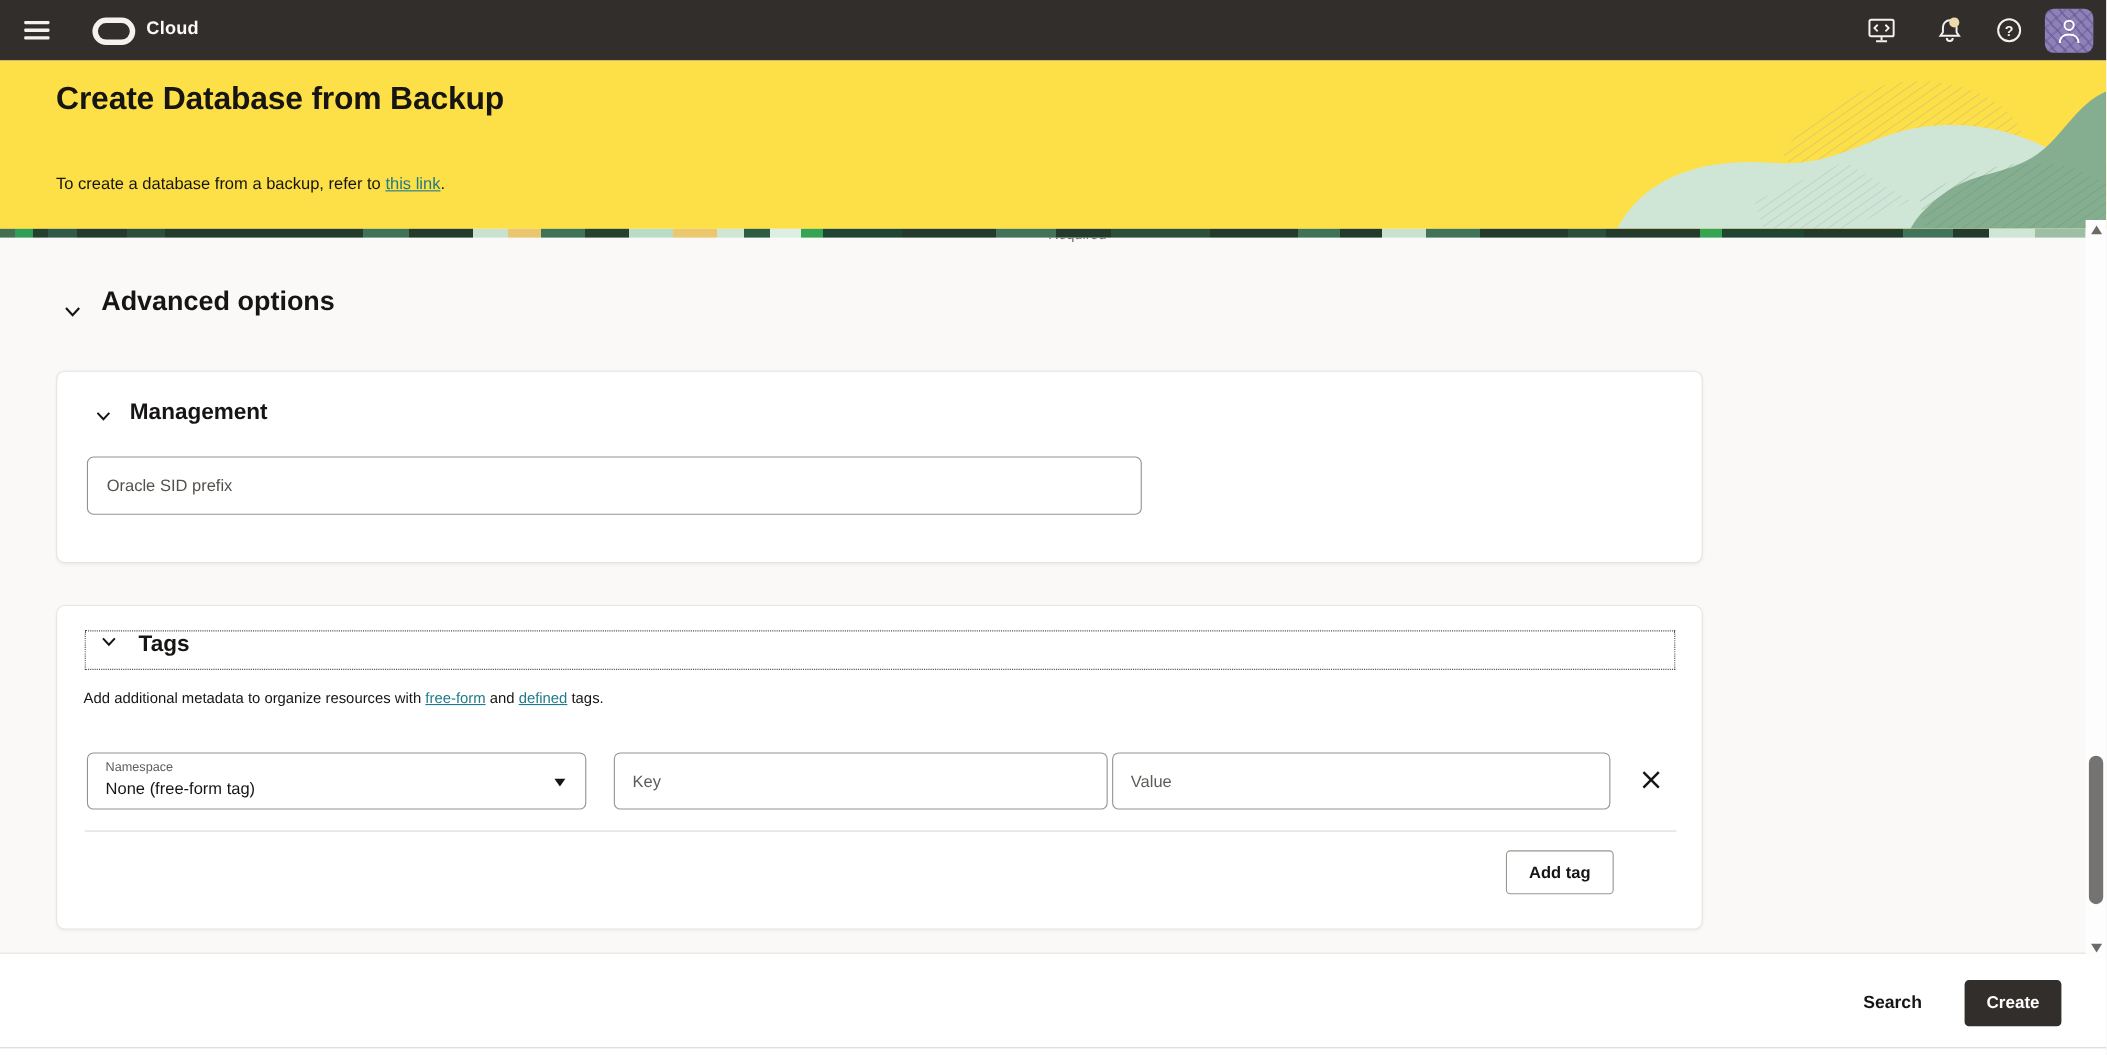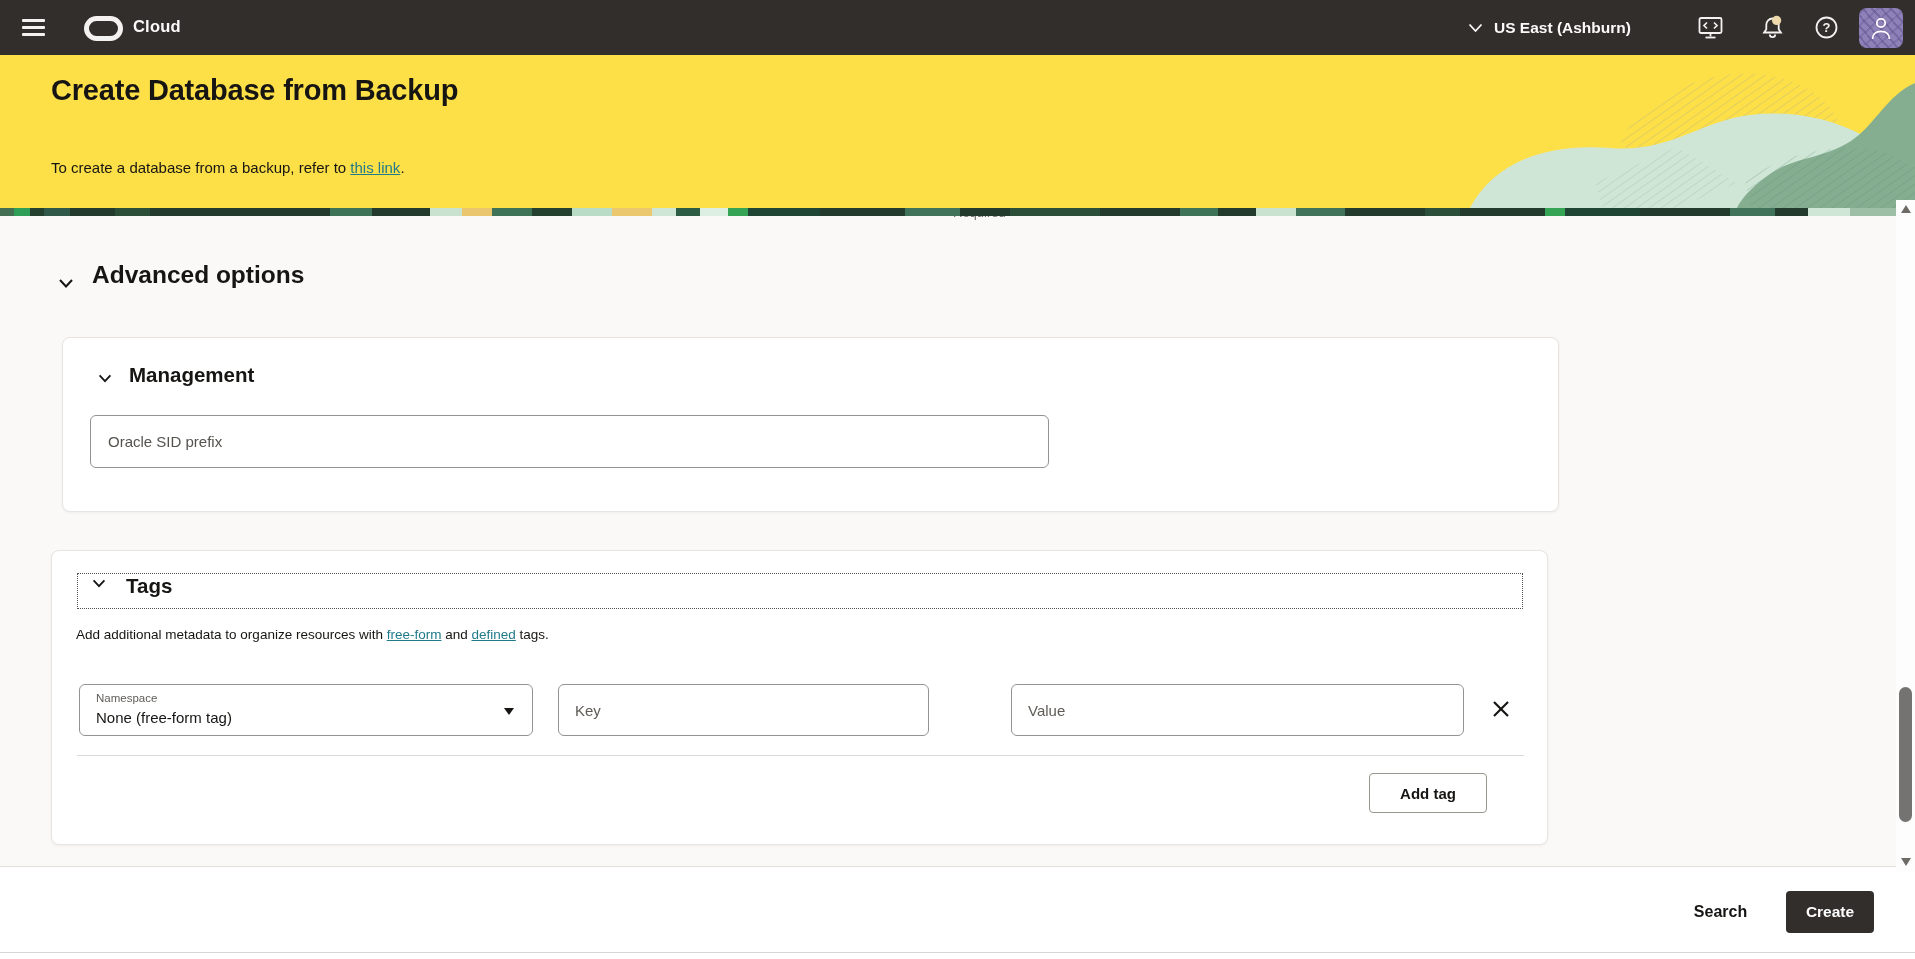--- a/index.html
+++ b/index.html
@@ -53,21 +53,21 @@
       #cfe5d6 1808px 1850px,#9dbfa6 1850px 1896px); }
   .clip-required { position:absolute; left:953px; top:216px; height:7px; width:70px; overflow:hidden; }
   .clip-required span { display:block; margin-top:-11px; font-size:13px; color:#6f6b66; }
 
   
   .adv-chevron { position:absolute; left:56px; top:273px; cursor:pointer; }
   .adv-title { position:absolute; left:92px; top:261px; font-size:24.5px; font-weight:700; color:#161513; }
 
   .card { position:absolute; left:51px; width:1497px; background:#ffffff; border:1px solid #e7e4e1; border-radius:8px;
           box-shadow:0 1px 3px rgba(22,21,19,.05); }
-  #card-management { top:337px; height:175px;margin-left:11px; }
+  #card-management { top:337px; height:175px; }
   #card-tags { top:550px; height:295px; }
 
   .card-chevron { position:absolute; cursor:pointer; }
   .card-title { position:absolute; font-size:20.5px; font-weight:700; color:#161513; }
 
   .sid-box { position:absolute; left:27px; top:77px; width:959px; height:53px; border:1px solid #949390; border-radius:6px;
              background:#fff; display:flex; align-items:center; padding:0 17px; cursor:text; }
   .sid-box .inner-label { font-size:15px; color:#55524e; }
 
   .tags-focus { position:absolute; left:25px; top:22px; width:1446px; height:36px; border:1px dotted #55524e;
@@ -79,27 +79,27 @@
 
   .field { position:absolute; top:133px; height:52px; border:1px solid #949390; border-radius:6px; background:#fff; }
   .field-ns { left:27px; width:454px; cursor:pointer; }
   .ns-label { position:absolute; left:16px; top:7px; font-size:11.5px; color:#5f5c59; }
   .ns-value { position:absolute; left:16px; top:24px; font-size:15px; color:#161513; }
   .ns-caret { position:absolute; right:18px; top:23px; width:0; height:0;
               border-left:5.5px solid transparent; border-right:5.5px solid transparent; border-top:7px solid #161513; }
   .field input { width:100%; height:100%; border:none; outline:none; background:transparent; padding:0 16px;
                  font-size:15px; font-family:inherit; color:#161513; }
   .field input::placeholder { color:#5f5b57; opacity:1; }
-  .field-key { left:506px; width:371px; }
+  .field-key { left:506px; width:449px; }
   .field-value { left:959px; width:453px; }
 
   .remove-tag { position:absolute; left:1434px; top:144px; width:30px; height:30px; background:transparent; border:none;
                 cursor:pointer; }
   .row-divider { position:absolute; left:25px; top:204px; width:1447px; height:1px; background:#dcdad7; }
-  .add-tag-btn { position:absolute; left:1317px; top:222px; width:118px; height:40px; background:#fff;
+  .add-tag-btn { position:absolute; left:1317px; top:222px; width:98px; height:40px; background:#fff;
                  border:1px solid #99968f; border-radius:4px; font-size:15px; font-weight:700; color:#161513;
                  font-family:inherit; cursor:pointer; }
 
   
   .footer { position:absolute; left:0; top:866px; width:1915px; height:93px; background:#ffffff; border-top:1px solid #e2e0dd; }
   .cancel-btn { position:absolute; left:1683px; top:24px; width:75px; height:42px; background:transparent; border:none;
                 font-size:16px; font-weight:700; color:#161513; font-family:inherit; cursor:pointer; }
   .create-btn { position:absolute; left:1786px; top:24px; width:88px; height:42px; background:#322e2b; border:none;
                 border-radius:4px; font-size:15.5px; font-weight:700; color:#ffffff; font-family:inherit; cursor:pointer;text-align:center; }
   .footer-line { position:absolute; left:0; top:952px; width:1915px; height:1px; background:#d8d6d3; }
@@ -120,26 +120,20 @@
   <div class="topbar">
     <div class="hamburger">
       <i></i>
         <i></i>
         <i></i>
     </div>
     <div class="logo-pill"></div>
     <span class="brand">Cloud</span>
 
 
-    <div class="region">
-      <svg width="15" height="10" viewBox="0 0 15 10">
-        <polyline points="1.5,1.5 7.5,8 13.5,1.5" fill="none" stroke="#fbfaf9" stroke-width="1.8"></polyline>
-      </svg>
-      <span class="region-label">US East (Ashburn)</span>
-    </div>
 
     <svg class="tb-icon" style="left:1697px" viewBox="0 0 27 27">
       <rect x="2.5" y="4" width="22" height="15" rx="1.5" fill="none" stroke="#f4f2f0" stroke-width="1.8"></rect>
       <polyline points="10,8.5 7,11.5 10,14.5" fill="none" stroke="#f4f2f0" stroke-width="1.7"></polyline>
       <polyline points="17,8.5 20,11.5 17,14.5" fill="none" stroke="#f4f2f0" stroke-width="1.7"></polyline>
       <line x1="13.5" y1="19" x2="13.5" y2="22.5" stroke="#f4f2f0" stroke-width="1.8"></line>
       <line x1="8.5" y1="23.5" x2="18.5" y2="23.5" stroke="#f4f2f0" stroke-width="1.8"></line>
     </svg>
 
     <svg class="tb-icon" style="left:1759px" viewBox="0 0 27 27">

